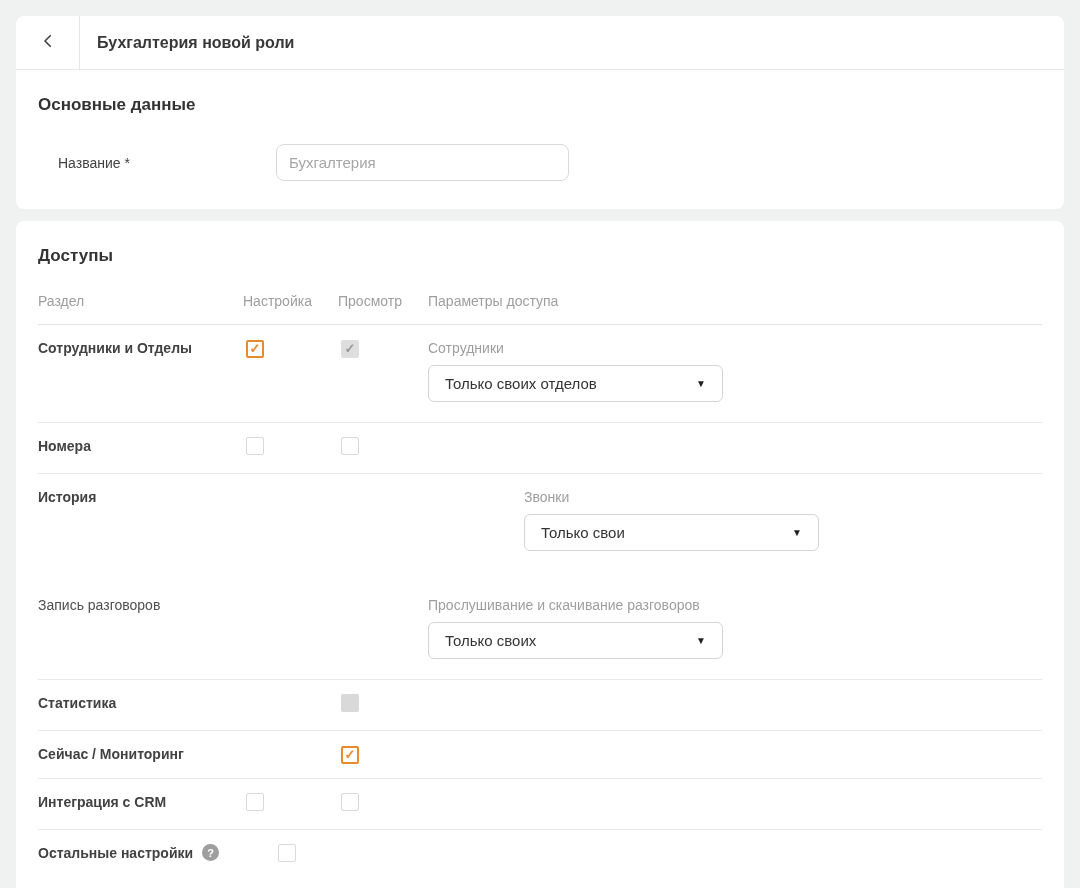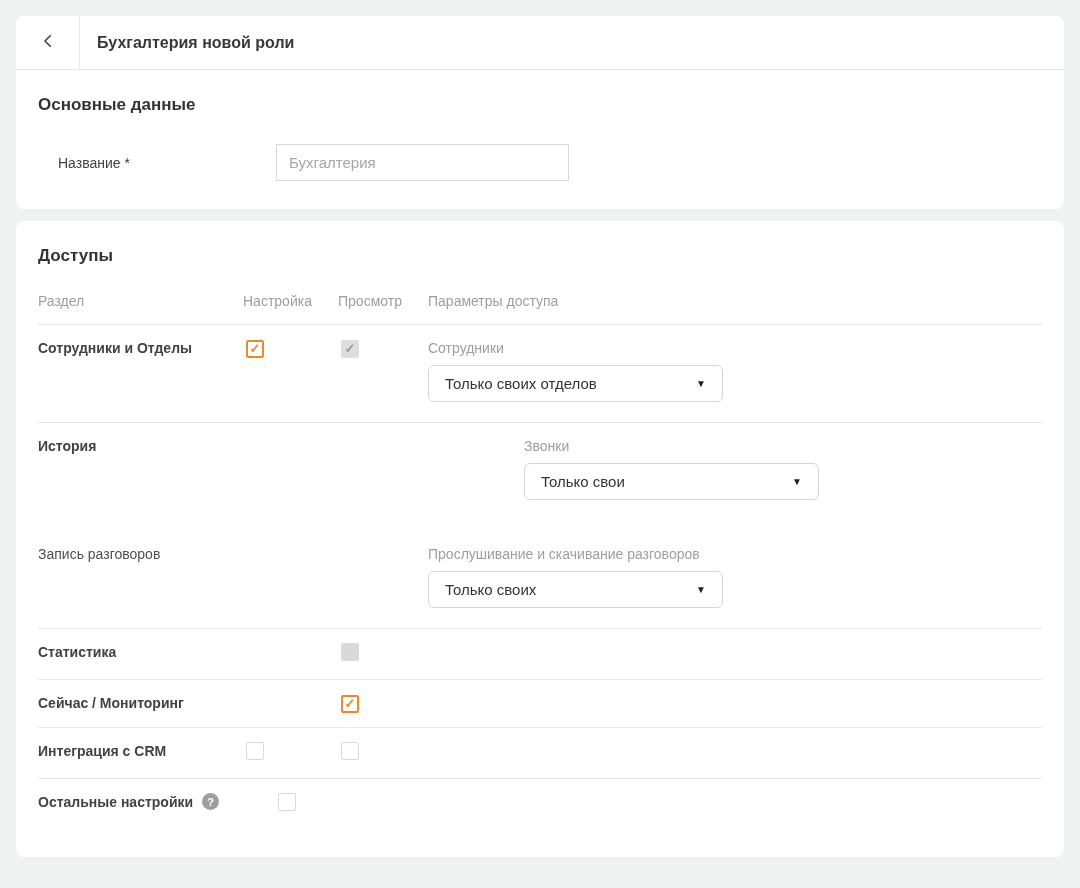--- a/index.html
+++ b/index.html
@@ -34,21 +34,21 @@
     display:flex; align-items:center;
     padding-left:17px;
     font-size:16px; font-weight:700; color:#383838;
   }
   .card-body { padding:25px 22px 28px 22px; }
   .section-title { font-size:17px; font-weight:700; color:#333333; }
   .form-row { display:flex; align-items:center; margin-top:29px; }
   .form-label { width:218px; font-size:14px; color:#424242;margin-left:20px; }
   .text-input {
     width:293px; height:37px;
-    border:1px solid #d9d9d9; border-radius:0;
+    border:1px solid #d9d9d9; border-radius:8px;
     padding:12px 12px;
     font-size:15px; color:#333;
     font-family:"Liberation Sans", sans-serif;
     outline:none;
   }
   .text-input::placeholder { color:#a6a6a6; }
 
   
   .grid {
     display:grid;
@@ -155,20 +155,28 @@
       <div><span class="cb" data-state="checked-disabled"></span></div>
       <div>
         <div class="param-label">Сотрудники</div>
         <div class="select">
           <span>Только своих отделов</span>
           <span class="caret"></span>
         </div>
       </div>
     </div>
 
+    <div class="grid row">
+      <div class="section-cell">
+        <span class="row-label" data-emphasis="bold">Номера</span>
+      </div>
+      <div><span class="cb" data-state="unchecked"></span></div>
+      <div><span class="cb" data-state="unchecked"></span></div>
+      <div></div>
+    </div>
 
     <div class="grid row no-divider tall">
       <div class="section-cell">
         <span class="row-label" data-emphasis="bold">История</span>
       </div>
       <div></div>
       <div></div>
       <div>
         <div class="param-label">Звонки</div>
         <div class="select">

